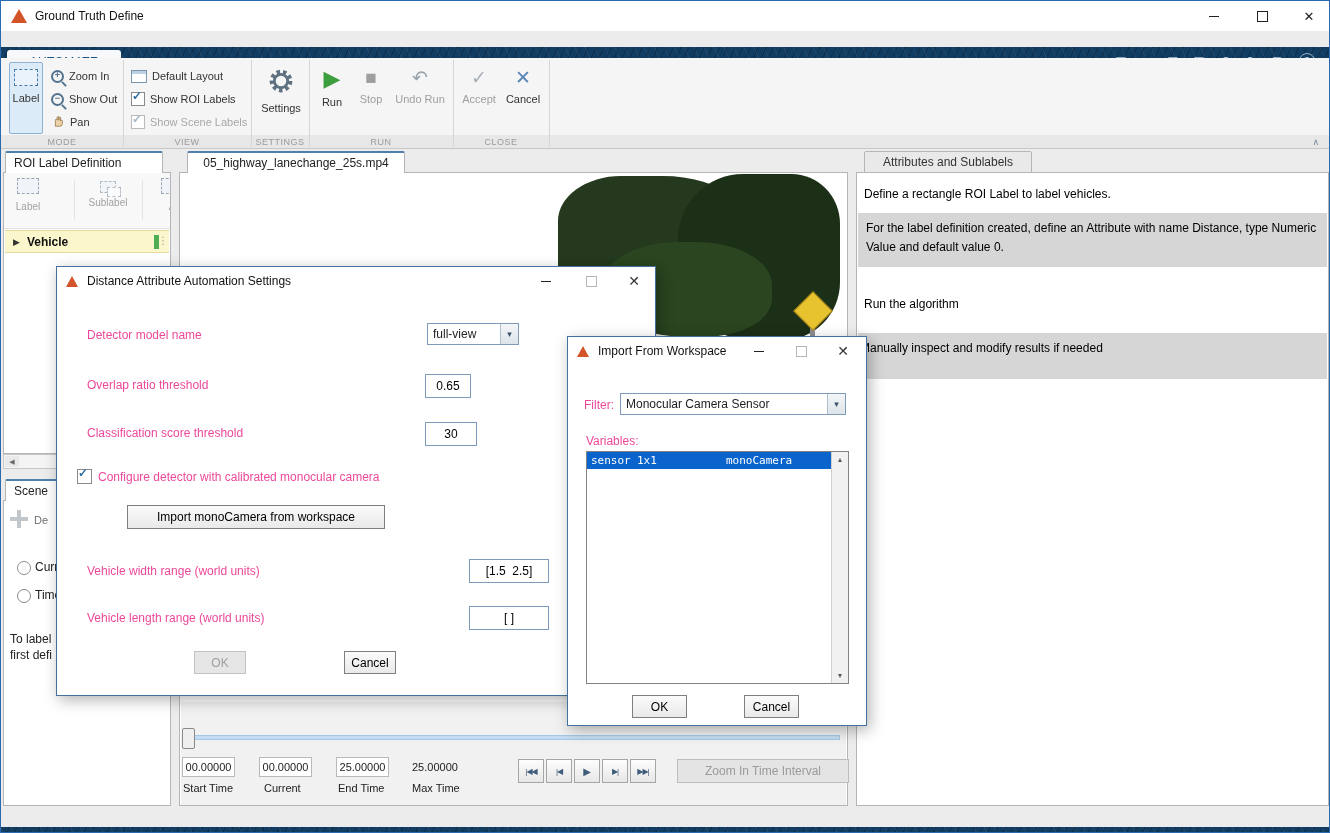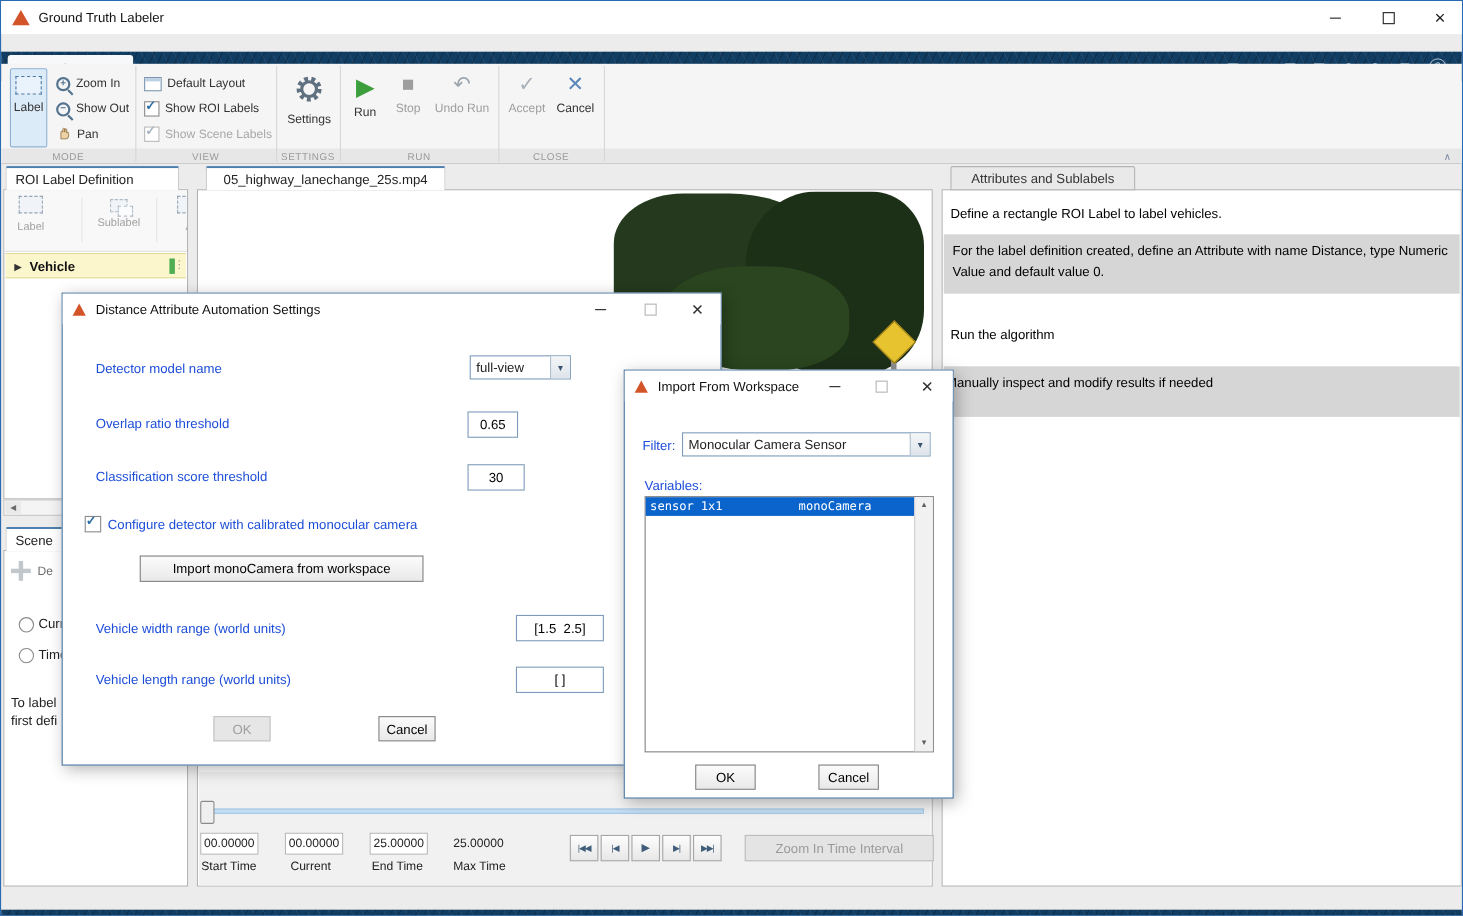--- a/index.html
+++ b/index.html
@@ -85,21 +85,21 @@
         display:flex;align-items:center;justify-content:center;font-size:8px;color:#3f5d7a;box-sizing:border-box;letter-spacing:-1px;}
   .disbtn{position:absolute;border:1px solid #bdbdbd;background:#e4e4e4;color:#9b9b9b;font-size:12px;display:flex;align-items:center;justify-content:center;box-sizing:border-box;}
   
   .instr{position:absolute;font-size:12px;color:#000;white-space:nowrap;}
   .hlblock{position:absolute;background:#d6d6d6;font-size:12px;color:#000;box-sizing:border-box;padding:6px 8px;line-height:1.55;}
   
   .dlg{position:absolute;background:#fff;border:1px solid #44719d;box-shadow:3px 4px 14px rgba(0,0,0,.3);box-sizing:border-box;}
   .dtitle{position:absolute;left:0;top:0;right:0;height:28px;background:#fff;display:flex;align-items:center;gap:9px;padding-left:9px;font-size:12px;color:#111;}
   .dctl{position:absolute;top:3px;width:38px;height:22px;display:flex;align-items:center;justify-content:center;color:#333;font-size:12px;}
   .dctl .maxbox{border-color:#b5b5b5;}
-  .flbl{position:absolute;font-size:12px;color:#1d4ed8;white-space:nowrap;}
+  .flbl{position:absolute;font-size:12px;color:#ec4899;white-space:nowrap;}
   .din{position:absolute;height:20px;border:1px solid #7e9cba;background:#fff;font-size:12px;text-align:center;color:#000;font-family:"Liberation Sans",sans-serif;}
   .dd{position:absolute;height:22px;border:1px solid #7e9cba;background:#fff;display:flex;align-items:stretch;box-sizing:border-box;}
   .ddval{flex:1;font-size:12px;padding:3px 0 0 5px;white-space:nowrap;overflow:hidden;}
   .ddchev{width:17px;background:linear-gradient(#f4f6f8,#dde4ea);border-left:1px solid #aebecd;display:flex;align-items:center;justify-content:center;font-size:9px;color:#39536e;}
   .pushbtn{position:absolute;border:1px solid #7f7f7f;background:linear-gradient(#fbfbfb,#e9e9e9);font-size:12px;display:flex;align-items:center;justify-content:center;color:#000;box-sizing:border-box;}
   .pushbtn.dis{background:#e6e6e6;color:#9e9e9e;border-color:#c2c2c2;}
   .lbox{position:absolute;border:1px solid #828282;background:#fff;box-sizing:border-box;}
   .lbrow{position:absolute;left:0;top:0;right:16px;height:17px;background:#0a64cc;color:#fff;font-family:"DejaVu Sans Mono",monospace;font-size:11px;}
   .lbcell{position:absolute;top:2px;white-space:nowrap;text-align:right;}
   .vscroll{position:absolute;right:0;top:0;bottom:0;width:16px;background:#f1f1f1;border-left:1px solid #cfcfcf;}
@@ -111,21 +111,21 @@
   .hsbar{position:absolute;background:#f4f4f4;border:1px solid #c8c8c8;box-sizing:border-box;}
   .hsarrow{position:absolute;left:1px;top:1px;width:14px;height:11px;display:flex;align-items:center;justify-content:center;font-size:7px;color:#6a6a6a;background:#e9e9e9;}
 </style>
 </head>
 <body>
 
 <div id="win">
 
   <div class="titlebar">
     <span class="mlogo"></span>
-    <span class="wtitle">Ground Truth Labeler</span>
+    <span class="wtitle">Ground Truth Define</span>
     <span class="wctl" style="left:1190px;">
         <span class="minbar"></span>
       </span>
     <span class="wctl" style="left:1238px;">
         <span class="maxbox"></span>
       </span>
     <span class="wctl" style="left:1286px;width:44px;">
         <span>✕</span>
       </span>
   </div>

